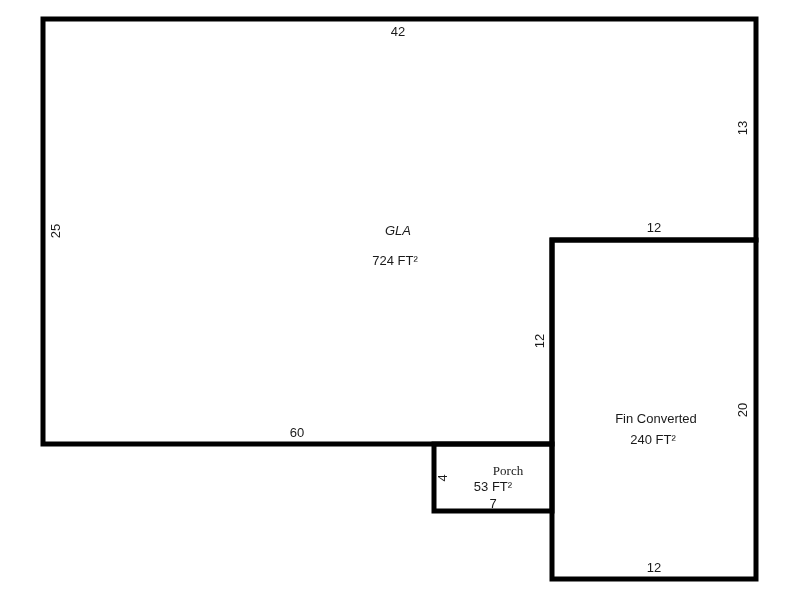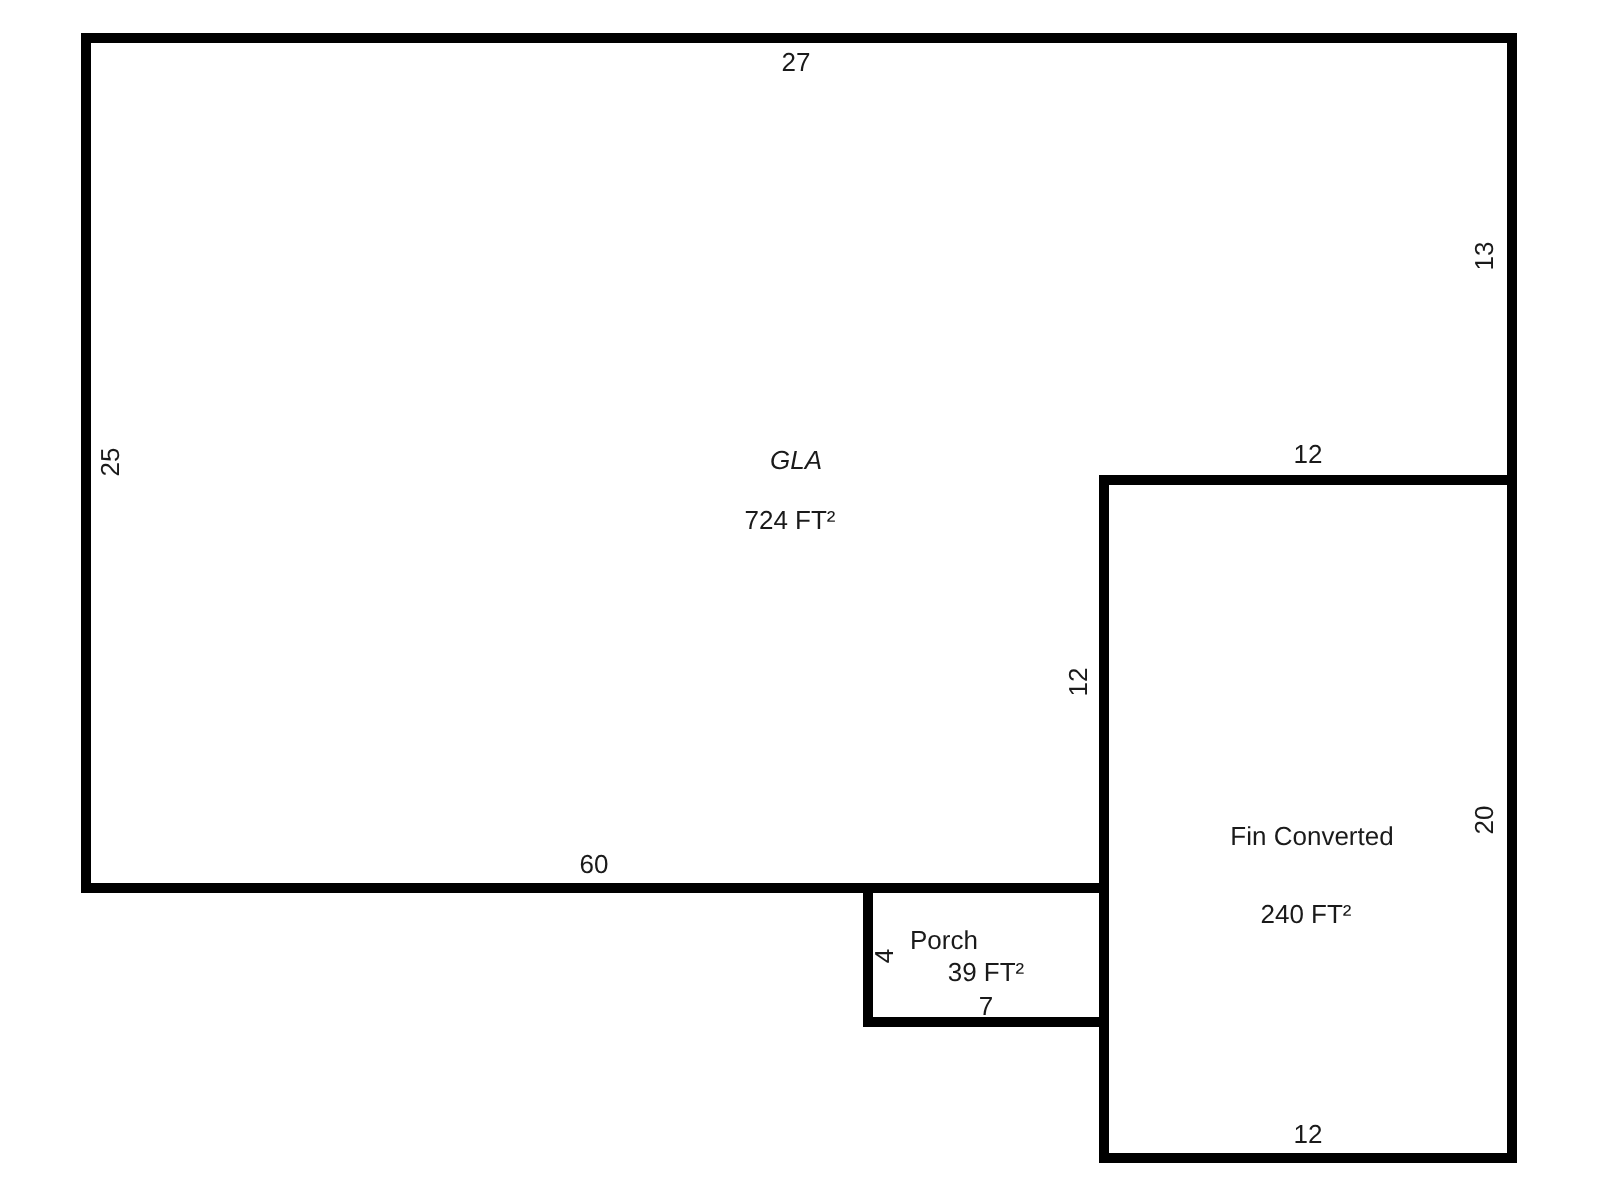--- a/index.html
+++ b/index.html
@@ -37,32 +37,32 @@
 <body>
 
 <div class="sketch-canvas">
 
   <svg width="800" height="600" viewBox="0 0 800 600">
     <polygon points="43,19 756,19 756,240 552,240 552,444 43,444" fill="none" stroke-width="5" stroke="#000000"></polygon>
     <rect x="552" y="240" width="204" height="339" fill="none" stroke-width="5" stroke="#000000"></rect>
     <rect x="434" y="444" width="118" height="67" fill="none" stroke-width="5" stroke="#000000"></rect>
   </svg>
 
-  <div class="lbl" style="left:398px; top:31px;">27</div>
+  <div class="lbl" style="left:398px; top:31px;">42</div>
   <div class="lbl v" style="left:55px; top:231px;">25</div>
   <div class="lbl v" style="left:742px; top:128px;">13</div>
   <div class="lbl" style="left:297px; top:432px;">60</div>
   <div class="lbl v" style="left:539px; top:341px;">12</div>
   <div class="lbl" style="left:398px; top:230px;font-style:italic;">GLA</div>
   <div class="lbl" style="left:395px; top:260px;">724 FT²</div>
 
   <div class="lbl" style="left:654px; top:227px;">12</div>
   <div class="lbl v" style="left:742px; top:410px;">20</div>
   <div class="lbl" style="left:654px; top:567px;">12</div>
   <div class="lbl" style="left:656px; top:418px;">Fin Converted</div>
-  <div class="lbl" style="left:653px; top:439px;margin-top:18px;">240 FT²</div>
+  <div class="lbl" style="left:653px; top:439px;">240 FT²</div>
 
   <div class="lbl v" style="left:442px; top:478px;">4</div>
-  <div class="lbl" style="left:472px; top:470px;">Porch</div>
-  <div class="lbl" style="left:493px; top:486px;">39 FT²</div>
+  <div class="lbl" style="left:508px; top:470px;font-family:Liberation Serif, serif;">Porch</div>
+  <div class="lbl" style="left:493px; top:486px;">53 FT²</div>
   <div class="lbl" style="left:493px; top:503px;">7</div>
 
 </div>
 
 </body></html>

